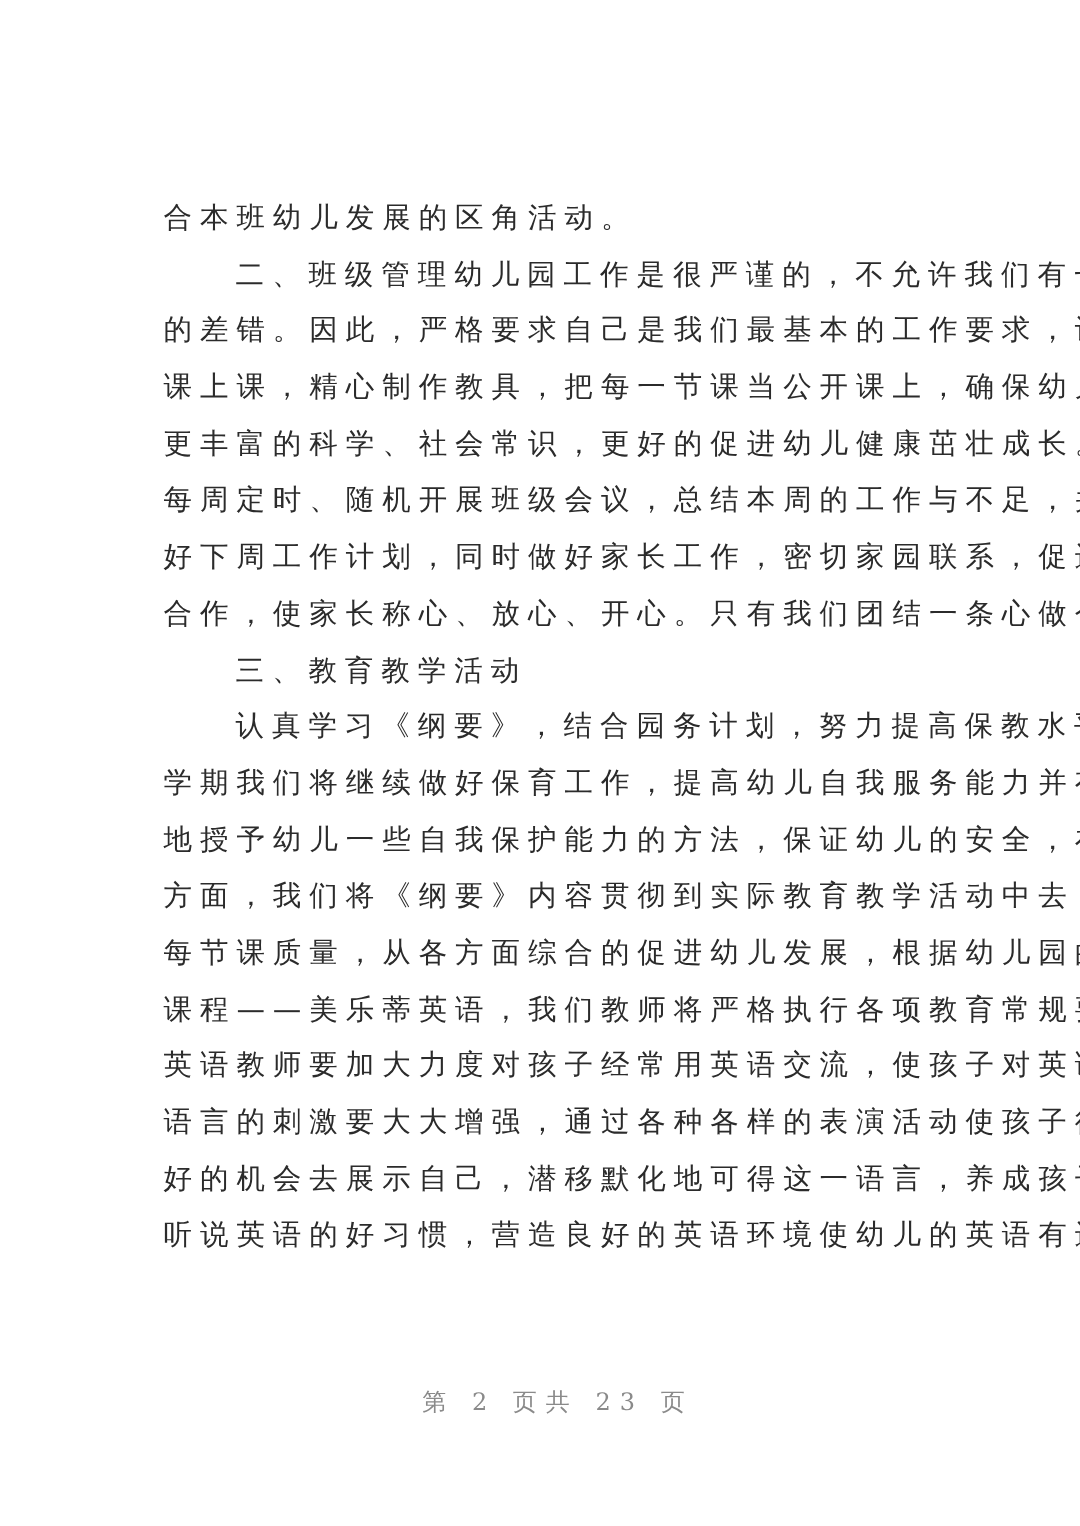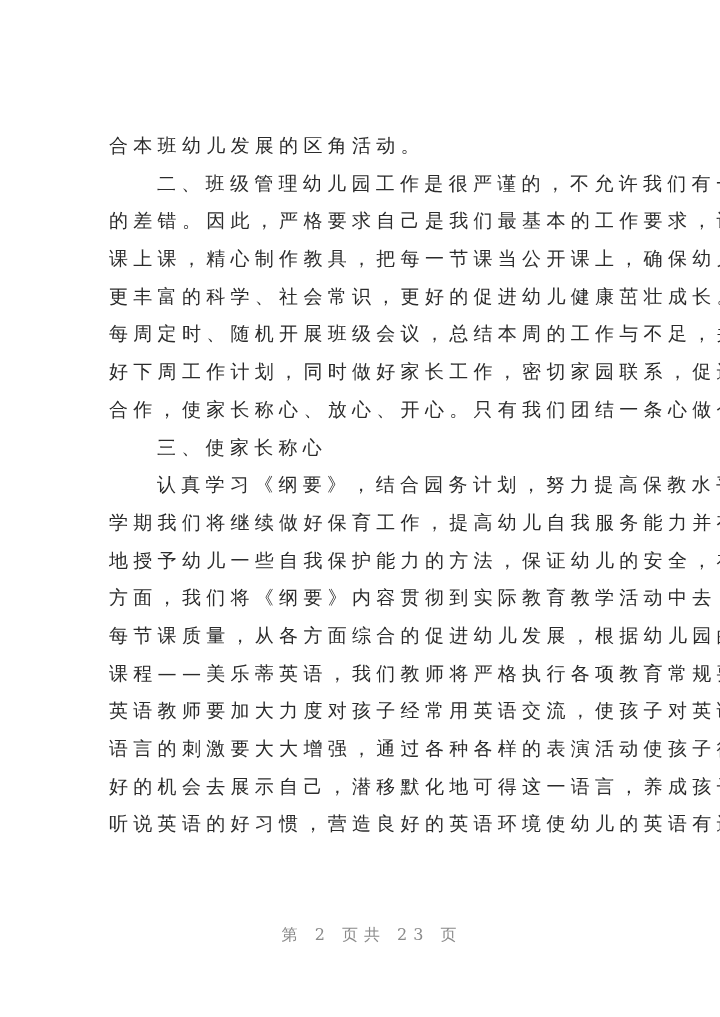--- a/index.html
+++ b/index.html
@@ -57,21 +57,21 @@
 <div class="page">
   <div class="body-text">
     <span class="line">合本班幼儿发展的区角活动。</span>
     <span class="line indent">二、班级管理幼儿园工作是很严谨的，不允许我们有一点点</span>
     <span class="line">的差错。因此，严格要求自己是我们最基本的工作要求，认真备</span>
     <span class="line">课上课，精心制作教具，把每一节课当公开课上，确保幼儿获得</span>
     <span class="line">更丰富的科学、社会常识，更好的促进幼儿健康茁壮成长。坚持</span>
     <span class="line">每周定时、随机开展班级会议，总结本周的工作与不足，并制定</span>
     <span class="line">好下周工作计划，同时做好家长工作，密切家园联系，促进家园</span>
     <span class="line">合作，使家长称心、放心、开心。只有我们团结一条心做个有心</span>
-    <span class="line indent">三、使家长称心</span>
+    <span class="line indent">三、教育教学活动</span>
     <span class="line indent">认真学习《纲要》，结合园务计划，努力提高保教水平，本</span>
     <span class="line">学期我们将继续做好保育工作，提高幼儿自我服务能力并有选择</span>
     <span class="line">地授予幼儿一些自我保护能力的方法，保证幼儿的安全，在教育</span>
     <span class="line">方面，我们将《纲要》内容贯彻到实际教育教学活动中去，保证</span>
     <span class="line">每节课质量，从各方面综合的促进幼儿发展，根据幼儿园的园本</span>
     <span class="line">课程——美乐蒂英语，我们教师将严格执行各项教育常规要求，</span>
     <span class="line">英语教师要加大力度对孩子经常用英语交流，使孩子对英语这一</span>
     <span class="line">语言的刺激要大大增强，通过各种各样的表演活动使孩子得到更</span>
     <span class="line">好的机会去展示自己，潜移默化地可得这一语言，养成孩子主动</span>
     <span class="line">听说英语的好习惯，营造良好的英语环境使幼儿的英语有进一步</span>

